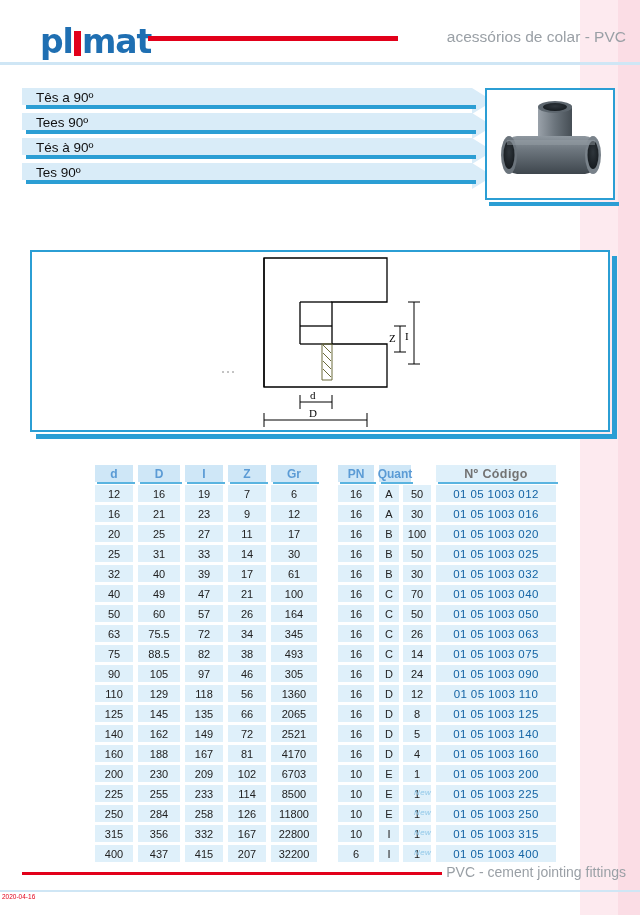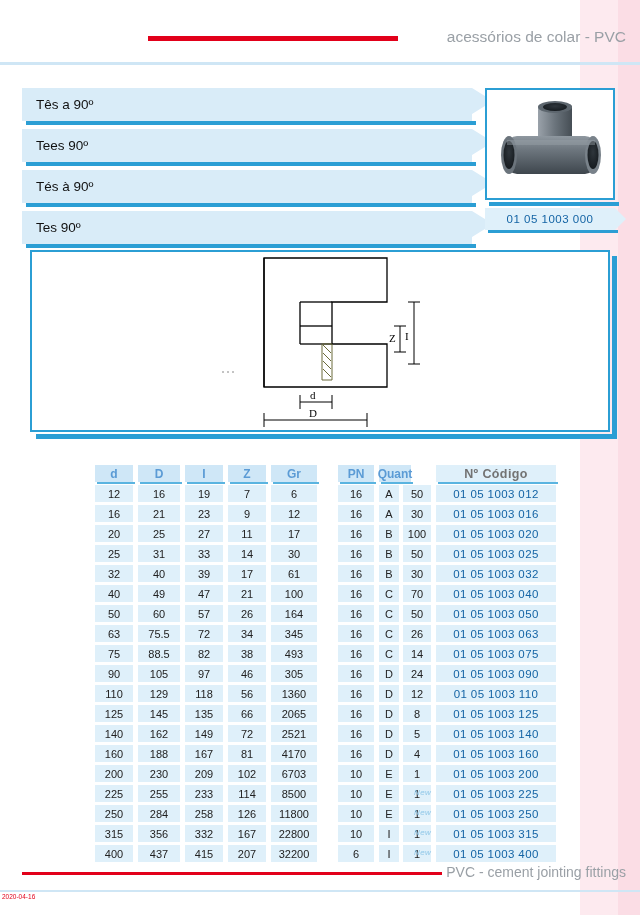--- a/index.html
+++ b/index.html
@@ -67,25 +67,25 @@
   }
 
   
   .banners {
     position: absolute;
     left: 22px; top: 88px;
     width: 450px;
   }
   .banner {
     position: relative;
-    height: 33px;
+    height: 17px;
     margin-bottom: 8px;
     background: #d9ecf8;
     display: flex;
-    align-items: center;
+    align-items: flex-end;
   }
   .banner .txt {
     padding-left: 14px;
     font-size: 13.5px;
     color: #111;
   }
   .banner .arrow {
     position: absolute;
     right: -21px; top: 0;
     width: 0; height: 0;
@@ -268,20 +268,23 @@
   }
 </style>
 </head>
 <body>
 
 <div id="page">
 
   <div class="pink-band"></div>
   <div class="pink-band2"></div>
 
+  <div class="logo">
+    <span>pl</span><span class="bar"></span><span class="mat">mat</span>
+  </div>
   <div class="header-rule"></div>
   <div class="header-title">acessórios de colar - PVC</div>
   <div class="header-bottom-line"></div>
 
   <div class="banners">
     <div class="banner">
       <span class="txt">Tês a 90º</span>
       <span class="arrow"></span>
       <span class="shadow"></span>
     </div>
@@ -330,25 +333,20 @@
         <rect x="16" y="40" width="88" height="38" rx="10" fill="url(#g1)"></rect>
         <ellipse cx="18" cy="59" rx="8" ry="19" fill="#6b747c"></ellipse>
         <ellipse cx="18" cy="59" rx="5.5" ry="14" fill="url(#g3)"></ellipse>
         <ellipse cx="102" cy="59" rx="8" ry="19" fill="#79828a"></ellipse>
         <ellipse cx="102" cy="59" rx="5.5" ry="14" fill="url(#g3)"></ellipse>
         <rect x="16" y="44" width="88" height="5" fill="#99a1a8" opacity="0.45"></rect>
       </svg>
     </div>
   </div>
 
-  <div class="code-banner">
-    <span class="txt">01 05 1003 000</span>
-    <span class="arrow"></span>
-    <span class="shadow"></span>
-  </div>
 
   <div class="drawing-shadow"></div>
   <div class="drawing-shadow-r"></div>
   <div class="drawing-box">
     <svg width="576" height="178" viewBox="0 0 576 178">
       <g stroke="#000" fill="none" stroke-width="1.3">
 
         <path d="M232 6 L355 6 L355 50 L300 50 L300 92 L355 92 L355 135 L232 135 Z"></path>
 
         <line x1="232" y1="6" x2="232" y2="135"></line>

